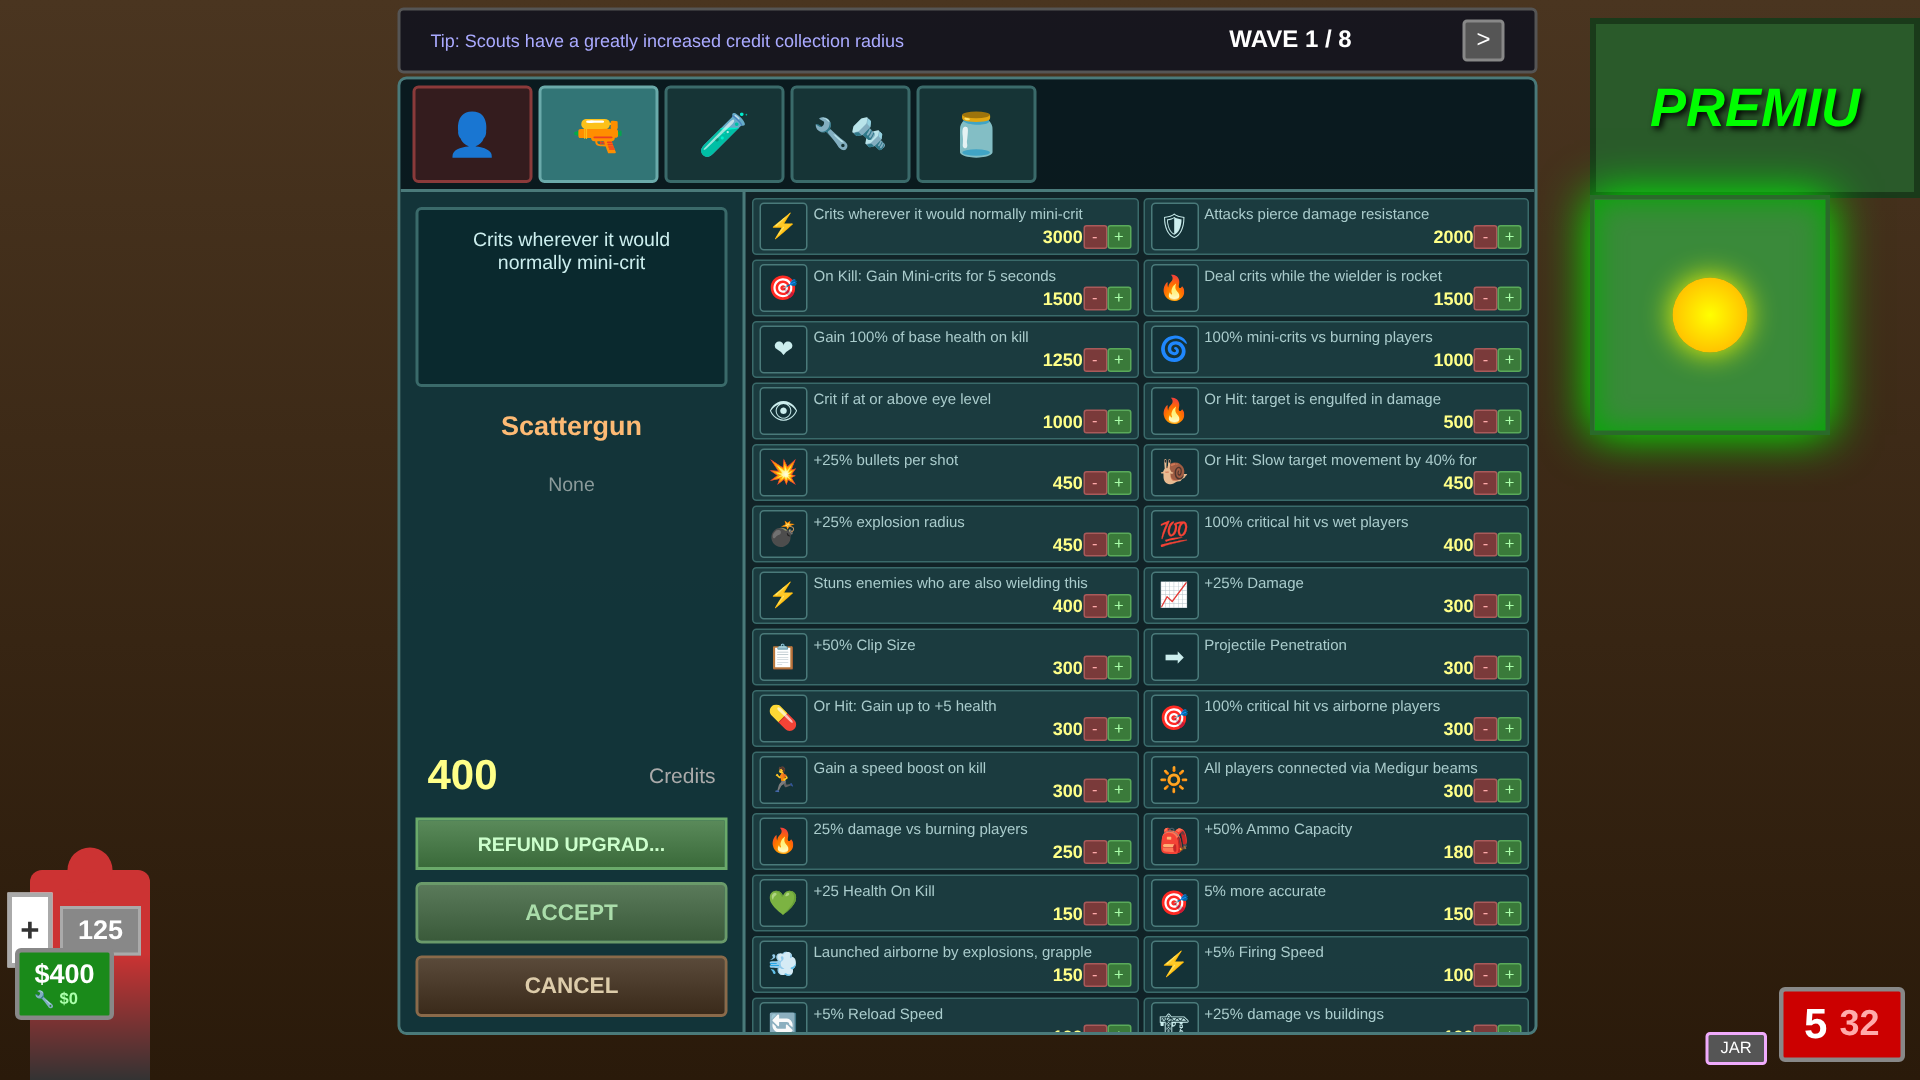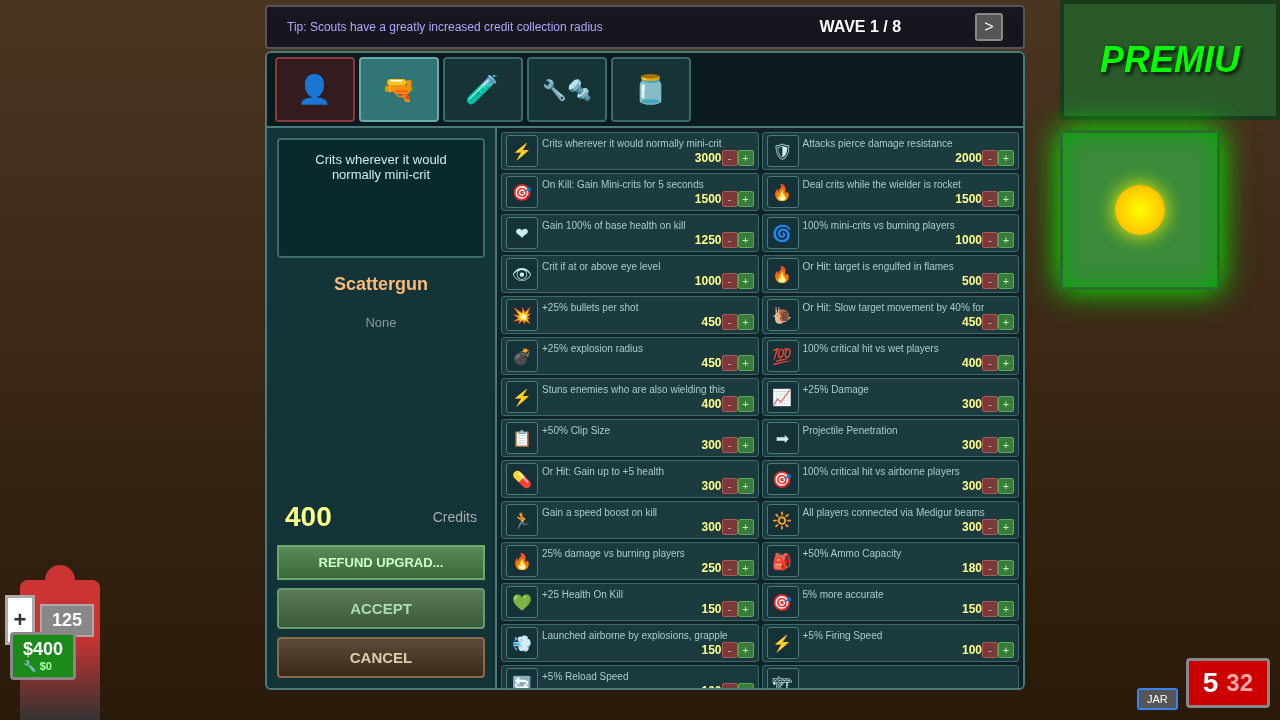--- a/index.html
+++ b/index.html
@@ -15,21 +15,21 @@
     
     .game-bg {
       position: absolute;
       inset: 0;
       background: linear-gradient(180deg, #4a3520 0%, #2a1a0a 100%);
     }
 
     
     .premium-sign {
       position: absolute;
-      top: 0;
+      top: 12px;
       right: 0;
       width: 220px;
       height: 120px;
       background: #2a5a2a;
       border: 4px solid #1a3a1a;
       display: flex;
       align-items: center;
       justify-content: center;
     }
     .premium-text {
@@ -404,21 +404,21 @@
     <span>$400</span>
     <div style="font-size:11px;color:#aaffaa;display:flex;gap:3px;">
         <span>🔧</span>
         <span>$0</span>
       </div>
   </div>
 </div>
 
 <div class="bottom-right-hud">
   <div style="display:flex;flex-direction:column;align-items:center;">
-    <div style="background:#555;border:2px solid #3b82f6;padding:3px 8px;color:white;font-size:11px;border-radius:3px;margin-top:32px;">JAR</div>
+    <div style="background:#555;border:2px solid #f0abfc;padding:3px 8px;color:white;font-size:11px;border-radius:3px;margin-top:32px;">JAR</div>
   </div>
   <div class="ammo-display">
     <span style="font-size:28px;font-weight:900;">5</span>
     <span style="font-size:24px;color:#ffaaaa;">32</span>
   </div>
 </div>
 
 <div class="main-panel">
 
   <div class="wave-banner">
@@ -531,21 +531,21 @@
       <div class="upgrade-cost-row">
         <span class="upgrade-cost">1000</span>
         <div class="upgrade-btn-minus">-</div>
         <div class="upgrade-btn-plus">+</div>
       </div>
     </div>
   </div>
           <div class="upgrade-item">
     <div class="upgrade-icon">🔥</div>
     <div class="upgrade-info">
-      <div class="upgrade-text">Or Hit: target is engulfed in flames</div>
+      <div class="upgrade-text">Or Hit: target is engulfed in damage</div>
       <div class="upgrade-cost-row">
         <span class="upgrade-cost">500</span>
         <div class="upgrade-btn-minus">-</div>
         <div class="upgrade-btn-plus">+</div>
       </div>
     </div>
   </div>
           <div class="upgrade-item">
     <div class="upgrade-icon">💥</div>
     <div class="upgrade-info">
@@ -750,17 +750,25 @@
       <div class="upgrade-text">+5% Reload Speed</div>
       <div class="upgrade-cost-row">
         <span class="upgrade-cost">100</span>
         <div class="upgrade-btn-minus">-</div>
         <div class="upgrade-btn-plus">+</div>
       </div>
     </div>
   </div>
           <div class="upgrade-item">
     <div class="upgrade-icon">🏗</div>
+    <div class="upgrade-info">
+      <div class="upgrade-text">+25% damage vs buildings</div>
+      <div class="upgrade-cost-row">
+        <span class="upgrade-cost">100</span>
+        <div class="upgrade-btn-minus">-</div>
+        <div class="upgrade-btn-plus">+</div>
+      </div>
+    </div>
   </div>
         </div>
     </div>
   </div>
 </div>
 
 </body></html>

